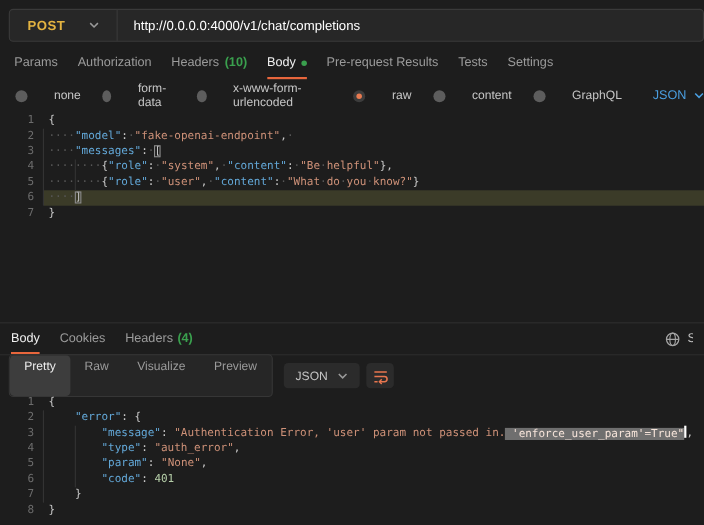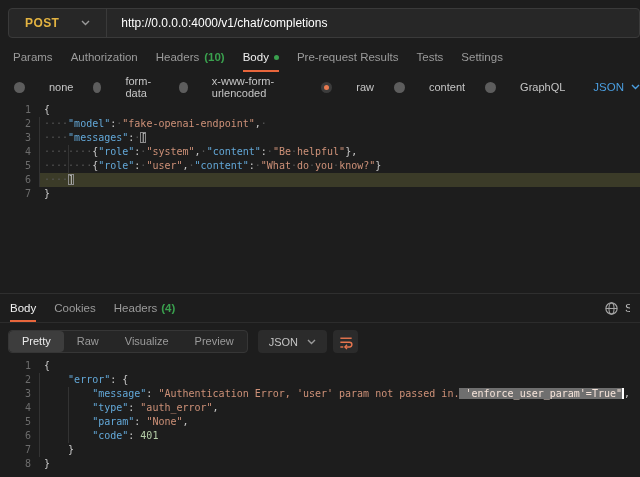--- a/index.html
+++ b/index.html
@@ -52,21 +52,21 @@
   .res-header{position:absolute;top:294px;left:0;right:0;height:29px;border-bottom:1px solid #2c2c2c;
               display:flex;align-items:stretch;padding:0 10px;gap:18px;font-size:11.5px;color:#9b9b9b;
               box-sizing:border-box;overflow:hidden;}
   .res-tab{position:relative;display:flex;align-items:center;gap:4px;cursor:pointer;}
   .res-tab.active{color:#f0f0f0;}
   .res-tab.active::after{content:"";position:absolute;left:0;right:0;bottom:0;height:2px;background:var(--accent);}
   .res-meta{margin-left:auto;display:flex;align-items:center;gap:6px;color:#a5a5a5;}
   .status-clip{display:inline-block;width:5px;overflow:hidden;white-space:nowrap;color:#bdbdbd;}
 
   .res-toolbar{position:absolute;top:330px;left:8px;height:23px;display:flex;align-items:center;gap:6px;}
-  .segmented{display:flex;background:#262626;border:1px solid #363636;border-radius:4px;height:23px;
+  .segmented{display:flex;background:#262626;border:1px solid #363636;border-radius:4px;height:39px;
              overflow:hidden;box-sizing:border-box;}
   .seg{padding:0 13px;line-height:21px;font-size:11px;color:#9b9b9b;cursor:pointer;}
   .seg.active{background:#3d3d3d;color:#ececec;border-radius:4px;}
   .dd{height:23px;background:#2b2b2b;border-radius:4px;display:flex;align-items:center;gap:9px;
       padding:0 11px;font-size:11px;color:#c4c4c4;margin-left:4px;cursor:pointer;box-sizing:border-box;}
   .iconbtn{width:25px;height:23px;background:#2b2b2b;border-radius:4px;display:grid;place-items:center;cursor:pointer;}
 </style>
 </head>
 <body>
 

